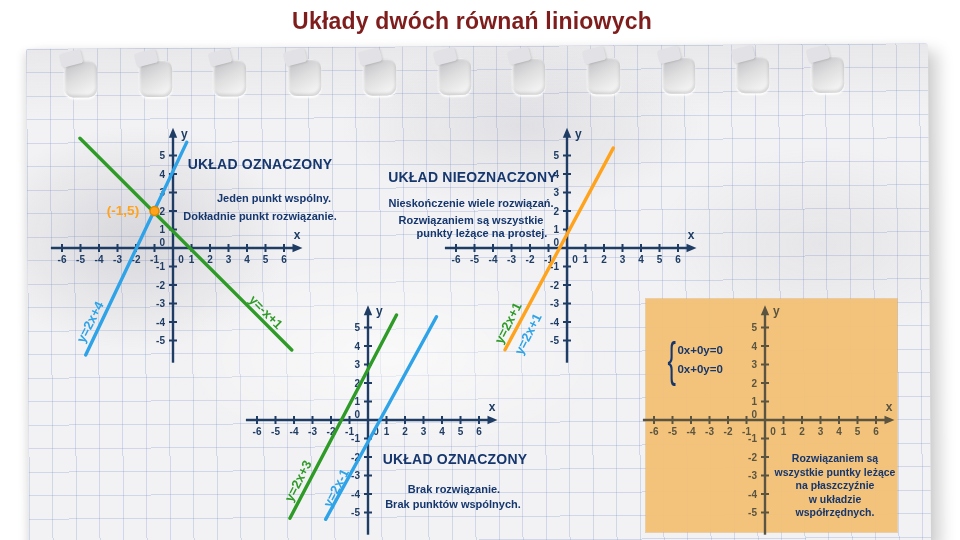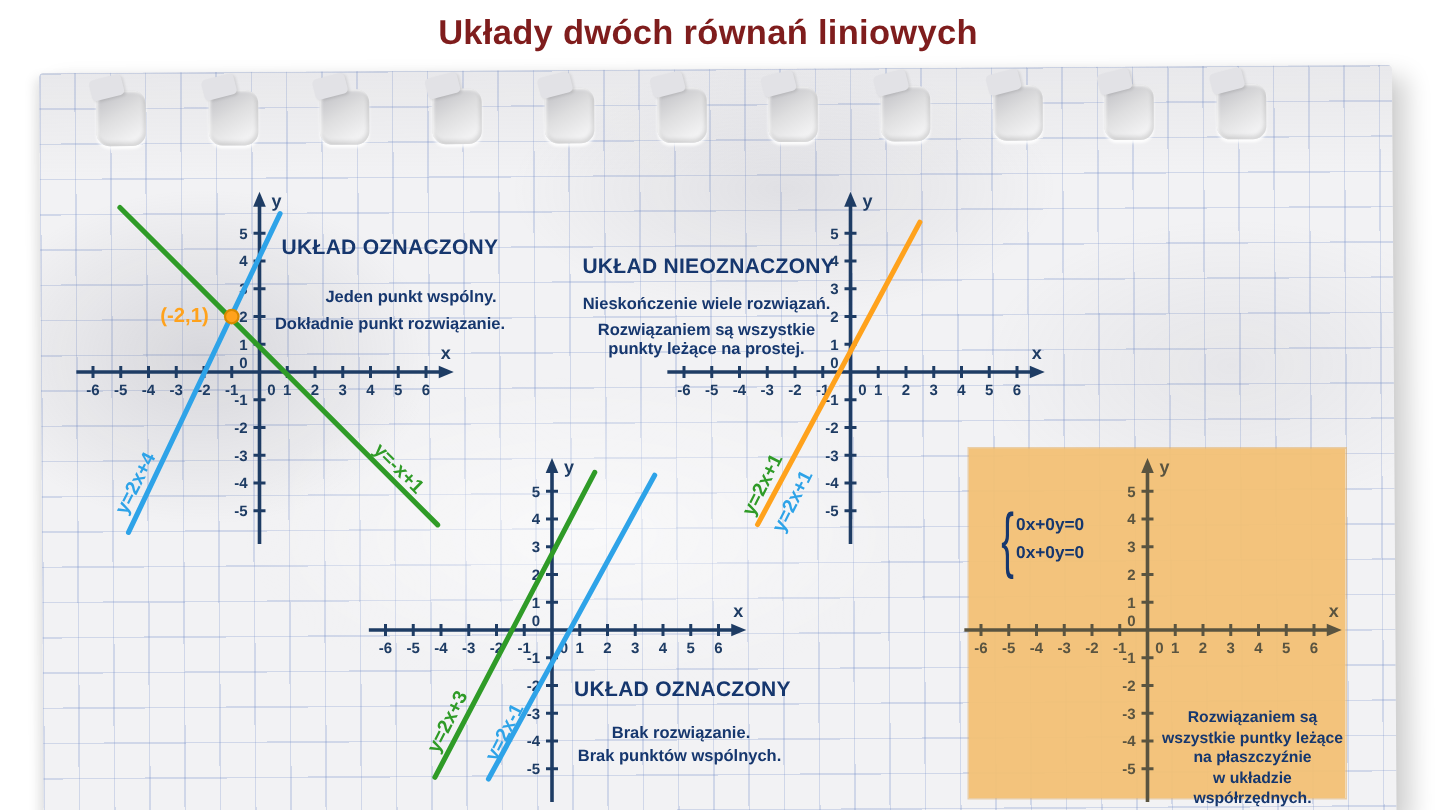--- a/index.html
+++ b/index.html
@@ -303,41 +303,41 @@
     </g>
   </svg>
 
 <div class="blk blk-title" style="left:170px;top:156px;width:180px;">UKŁAD OZNACZONY</div>
 <div class="blk blk-line" style="left:184px;top:192px;width:180px;">Jeden punkt wspólny.</div>
 <div class="blk blk-line" style="left:157px;top:210px;width:206px;">Dokładnie punkt rozwiązanie.</div>
 
 <div class="blk blk-title" style="left:380px;top:169px;width:185px;text-align:center;">UKŁAD NIEOZNACZONY</div>
 <div class="blk blk-line" style="left:375px;top:197px;width:192px;">Nieskończenie wiele rozwiązań.</div>
 <div class="blk blk-line" style="left:375px;top:214px;width:192px;">Rozwiązaniem są wszystkie</div>
-<div class="blk blk-line" style="left:375px;top:227px;width:192px;">punkty leżące na prostej.</div>
+<div class="blk blk-line" style="left:386px;top:227px;width:192px;">punkty leżące na prostej.</div>
 
 <div class="blk blk-title" style="left:375px;top:451px;width:160px;">UKŁAD OZNACZONY</div>
 <div class="blk blk-line" style="left:375px;top:483px;width:158px;">Brak rozwiązanie.</div>
 <div class="blk blk-line" style="left:368px;top:498px;width:170px;">Brak punktów wspólnych.</div>
 
 <div id="system">
   <span class="brace">{</span>
   <span class="eqs">
     <span>0x+0y=0</span>
     <span>0x+0y=0</span>
   </span>
 </div>
 
-<div id="note-plane" class="blk" style="left:766px;top:472px;width:138px;">
+<div id="note-plane" class="blk" style="left:766px;top:452px;width:138px;">
   <div>Rozwiązaniem są</div>
   <div>wszystkie puntky leżące</div>
   <div>na płaszczyźnie</div>
   <div>w układzie</div>
   <div>współrzędnych.</div>
 </div>
 
 <div class="line-label" style="left: 90px; top: 322px; color: rgb(46, 163, 232); transform: translate(-50%, -50%) rotate(-63deg);">y=2x+4</div>
 <div class="line-label" style="left: 266px; top: 312px; color: rgb(47, 155, 39); transform: translate(-50%, -50%) rotate(45deg);">y=-x+1</div>
 <div class="line-label" style="left: 508px; top: 323px; color: rgb(47, 155, 39); transform: translate(-50%, -50%) rotate(-63deg);">y=2x+1</div>
 <div class="line-label" style="left: 528px; top: 334px; color: rgb(46, 163, 232); transform: translate(-50%, -50%) rotate(-63deg);">y=2x+1</div>
 <div class="line-label" style="left: 298px; top: 481px; color: rgb(47, 155, 39); transform: translate(-50%, -50%) rotate(-63deg);">y=2x+3</div>
 <div class="line-label" style="left: 336px; top: 488px; color: rgb(46, 163, 232); transform: translate(-50%, -50%) rotate(-63deg);">y=2x-1</div>
-<div class="pt-label" style="left: 123px; top: 210px; color: rgb(255, 162, 28);">(-2,1)</div>
+<div class="pt-label" style="left: 123px; top: 210px; color: rgb(255, 162, 28);">(-1,5)</div>
 
 </body></html>

